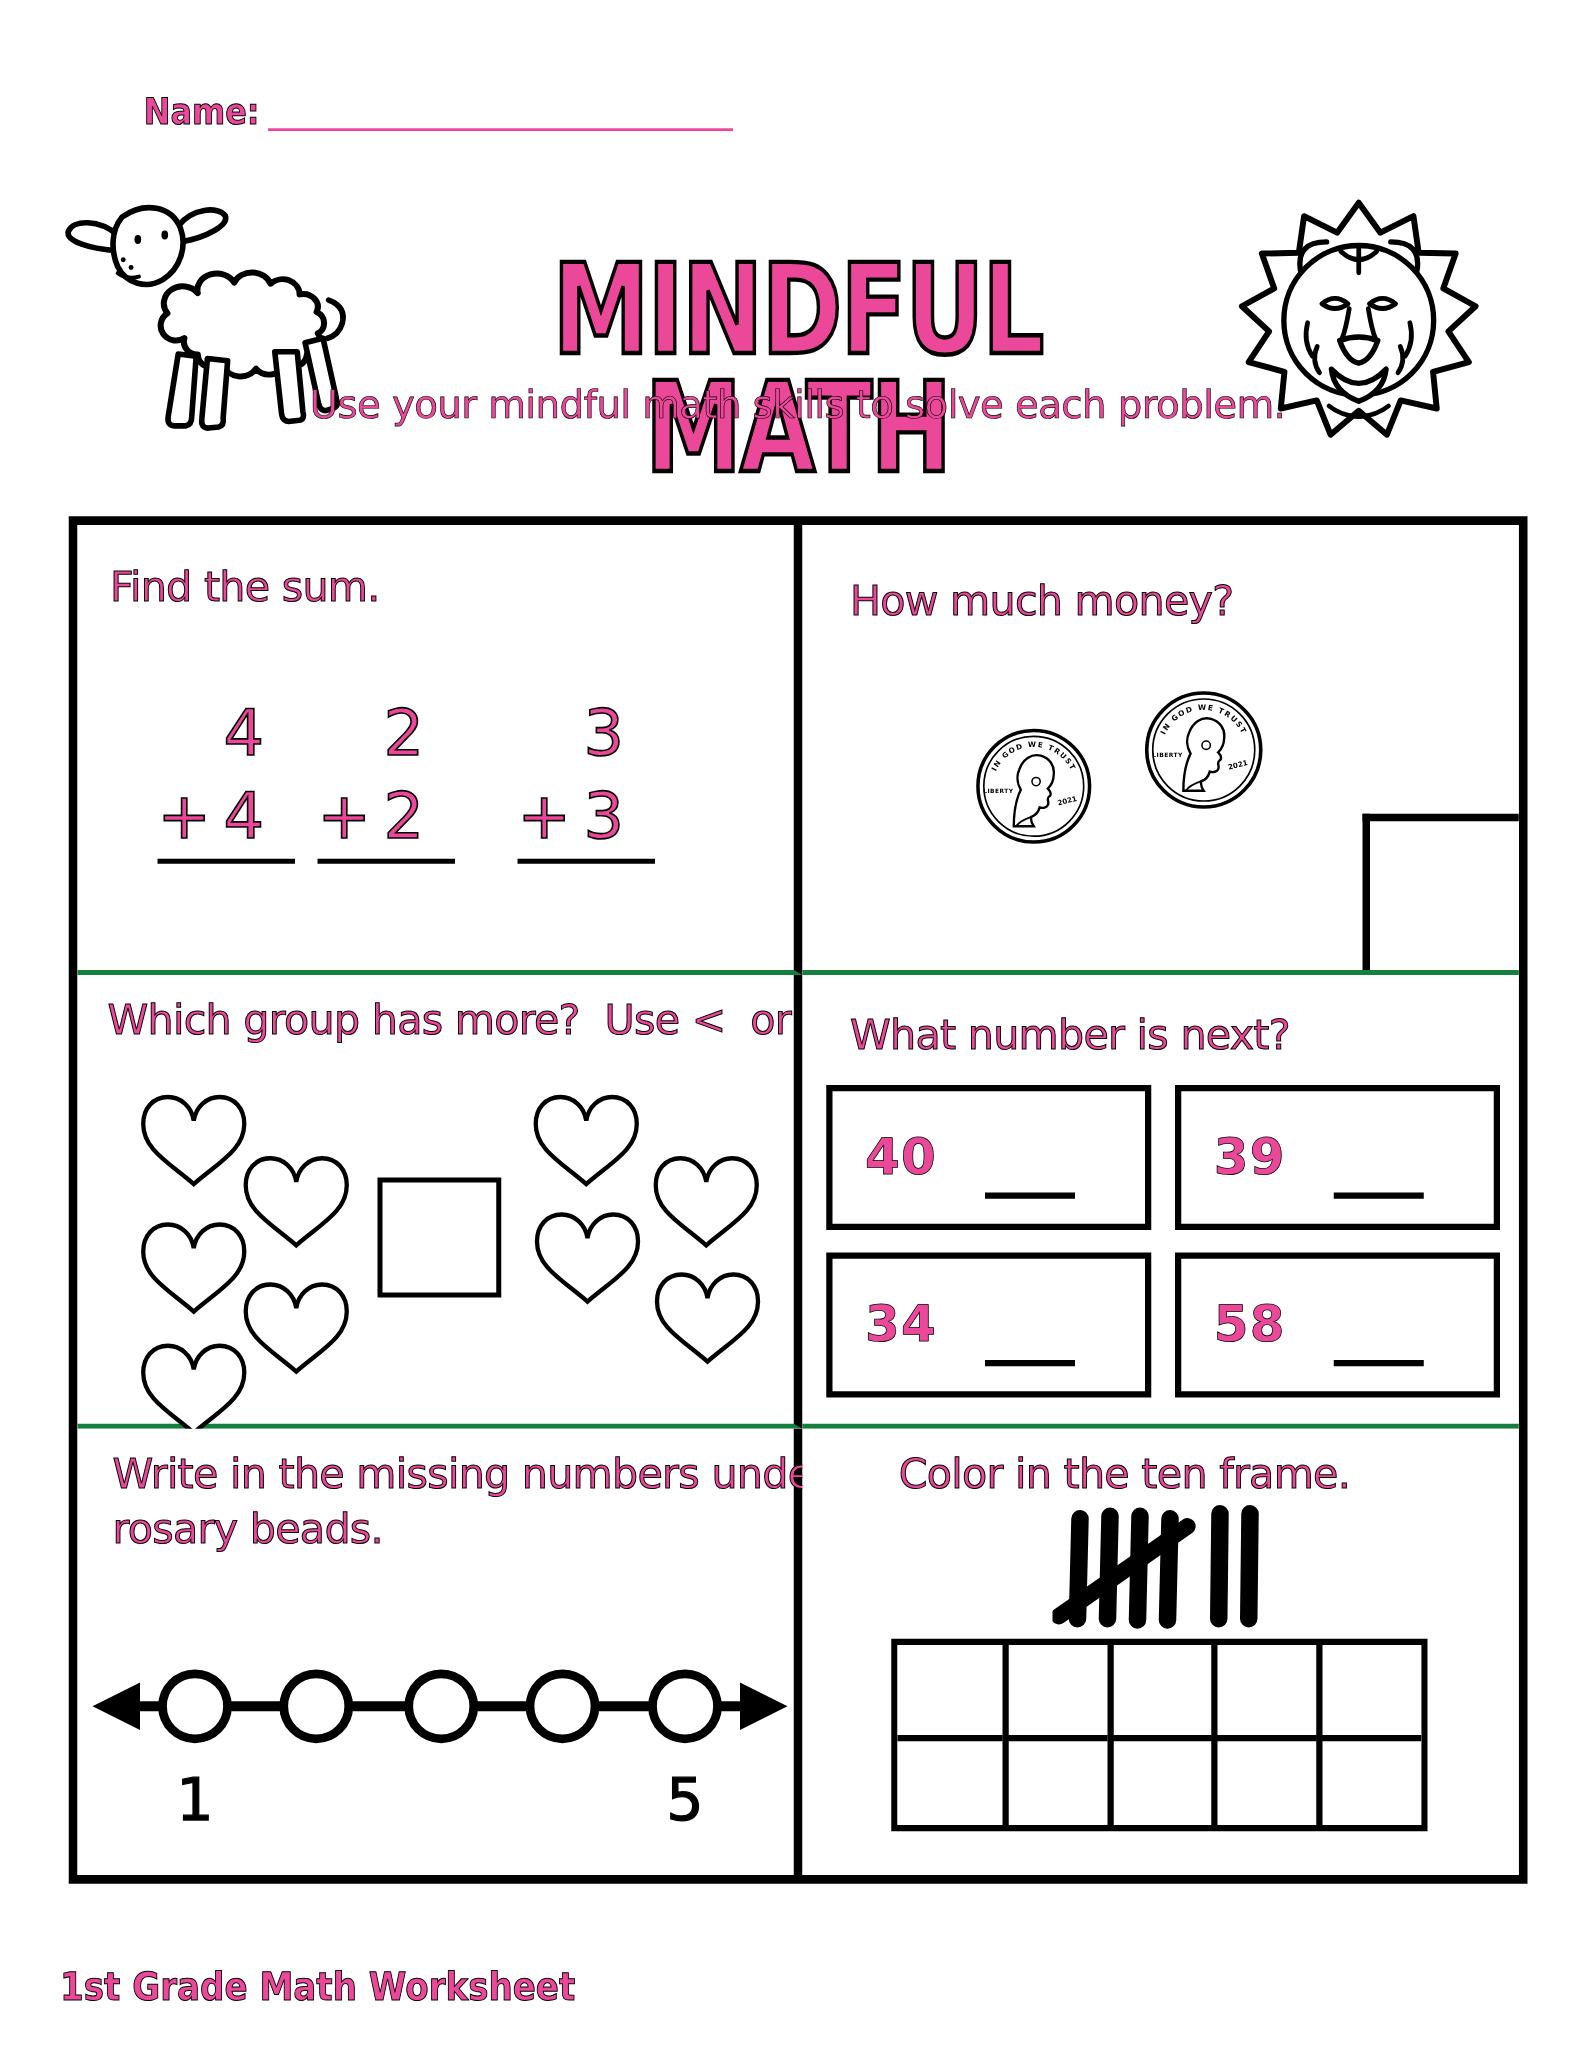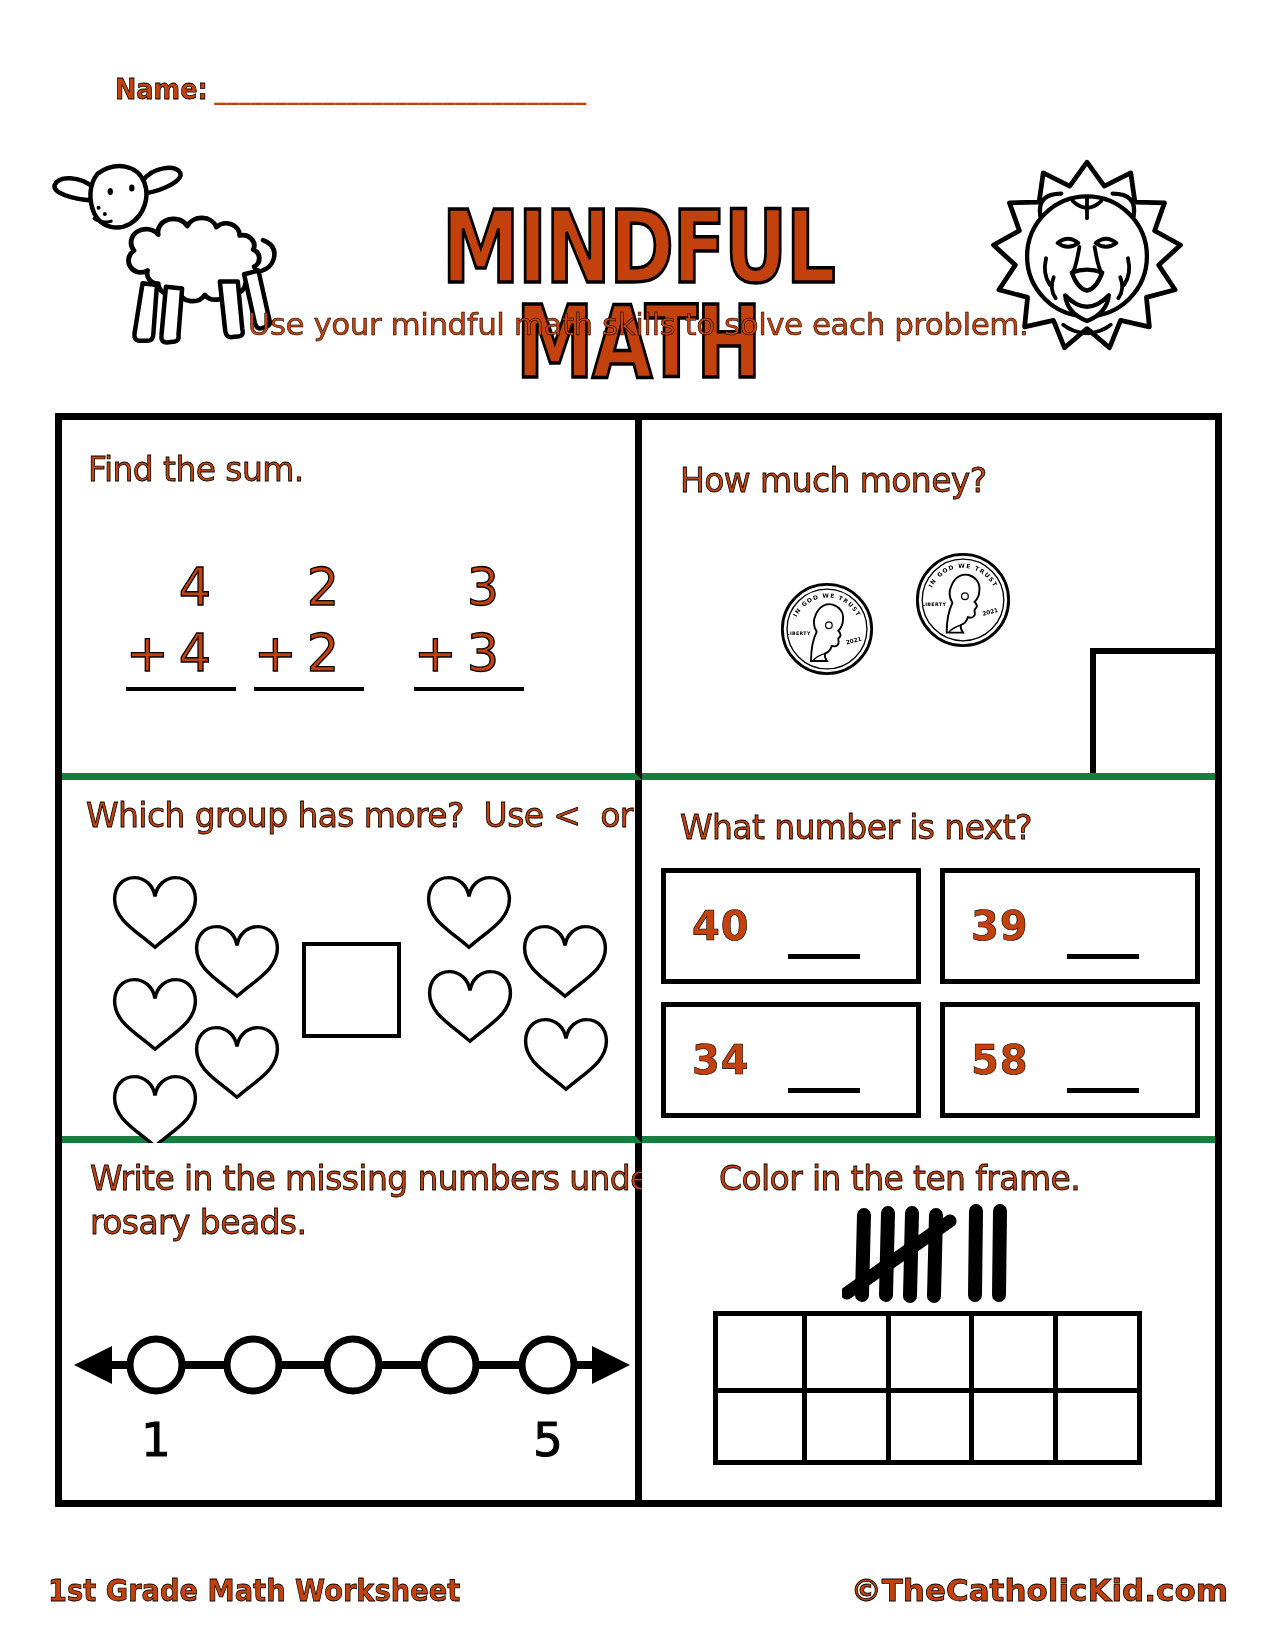--- a/index.html
+++ b/index.html
@@ -1,19 +1,19 @@
 <!DOCTYPE html>
 <html><head>
 <meta charset="utf-8">
 <style>
   * { margin:0; padding:0; box-sizing:border-box; }
   html,body { background:#fff; }
   #page {
     position:relative; width:1275px; height:1650px; background:#fff;
-    font-family:"DejaVu Sans", sans-serif; color:#c2410c; overflow:hidden;padding-left:38px;
+    font-family:"DejaVu Sans", sans-serif; color:#ec4899; overflow:hidden;padding-left:38px;
   }
   
   .fill-row { position:absolute; display:flex; align-items:baseline; white-space:pre; }
   .fill-label { font-weight:bold; font-size:29px; -webkit-text-stroke:0.8px #000;
     display:inline-block; transform:scaleX(0.88); transform-origin:left bottom; }
   .fill-line { font-size:24px; font-weight:bold; letter-spacing:0px; margin-left:-6px; }
   #name-row { left:115px; top:72px; }
   #date-row { left:755px; top:72px; }
   #main-title { position:absolute; left:238px; top:200px; width:800px; text-align:center;
     font-size:100px; line-height:0.95; font-weight:bold; letter-spacing:-2px;
@@ -23,21 +23,21 @@
   .art { position:absolute; }
   #lamb-art { left:42px; top:150px; width:238px; height:208px; }
   #lion-art { left:986px; top:146px; width:202px; height:214px; }
   .art svg { width:100%; height:100%; }
   
   #grid { position:absolute; left:55px; top:413px; width:1167px; height:1094px;
     border:7px solid #000; display:grid; grid-template-columns:580px auto;
     grid-template-rows:360px 363px auto; }
   .cell { position:relative; background:#fff; }
   .cell.cleft { border-right:7px solid #000; }
-  .cell.rtop, .cell.rmid { border-bottom:7px solid #15803d; }
+  .cell.rtop, .cell.rmid { border-bottom:4px solid #15803d; }
   .cell-title { position:absolute; font-size:33px; letter-spacing:-0.6px;
     -webkit-text-stroke:0.8px #000; white-space:pre; }
   
   .sum-problem { position:absolute; width:110px; top:138px; font-size:51px;
     -webkit-text-stroke:1.3px #000; }
   .sum-top { text-align:center; padding-left:28px; height:60px; line-height:60px; }
   .sum-bottom { position:relative; height:60px; line-height:60px; margin-top:6px; }
   .sum-plus { position:absolute; left:0; }
   .sum-b-num { display:block; text-align:center; padding-left:28px; }
   .sum-line { margin-top:3px; border-bottom:4px solid #000; width:110px; }
@@ -299,15 +299,14 @@
         <div class="tf-cell"></div>
         <div class="tf-cell"></div>
         <div class="tf-cell"></div>
         <div class="tf-cell"></div>
       </div>
     </div>
 
   </div>
 
   <div id="footer-left">1st Grade Math Worksheet</div>
-  <div id="footer-right">©TheCatholicKid.com</div>
 
 </div>
 
 </body></html>

